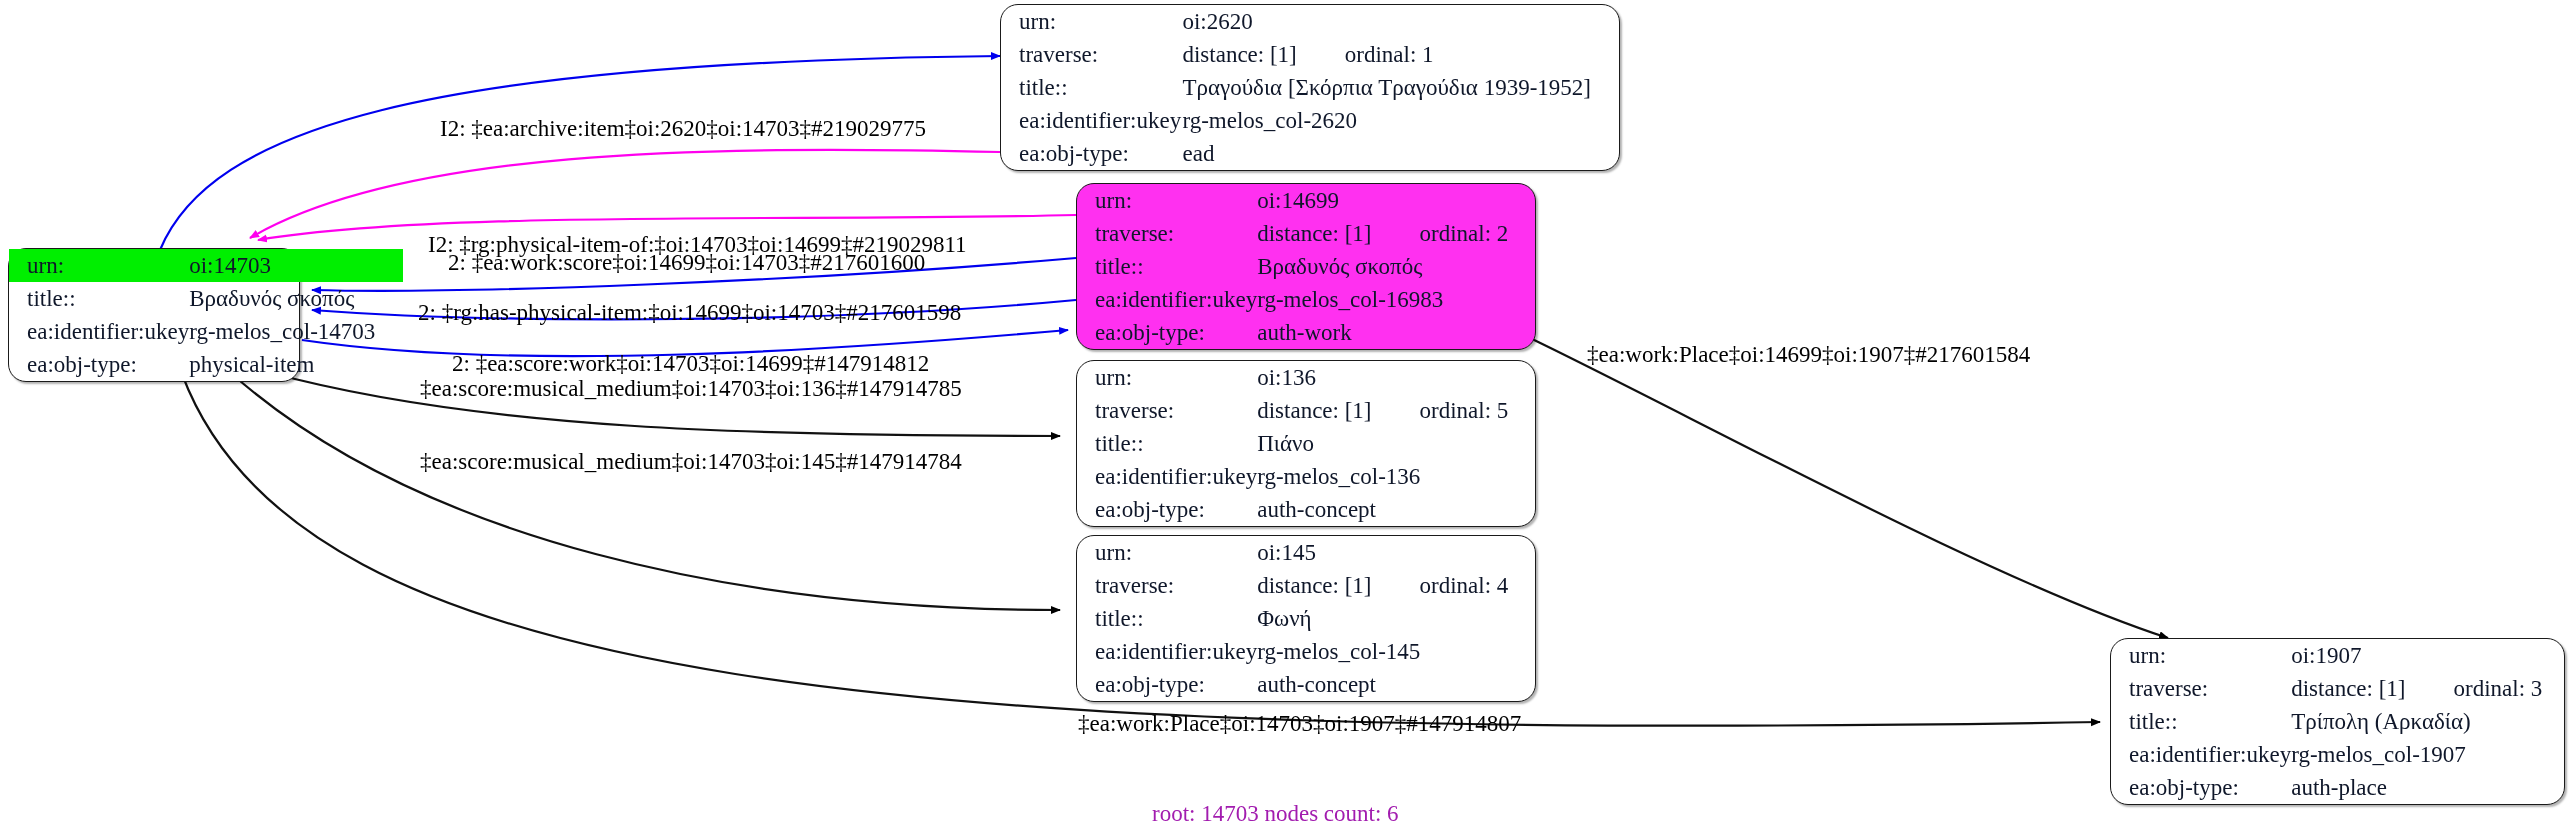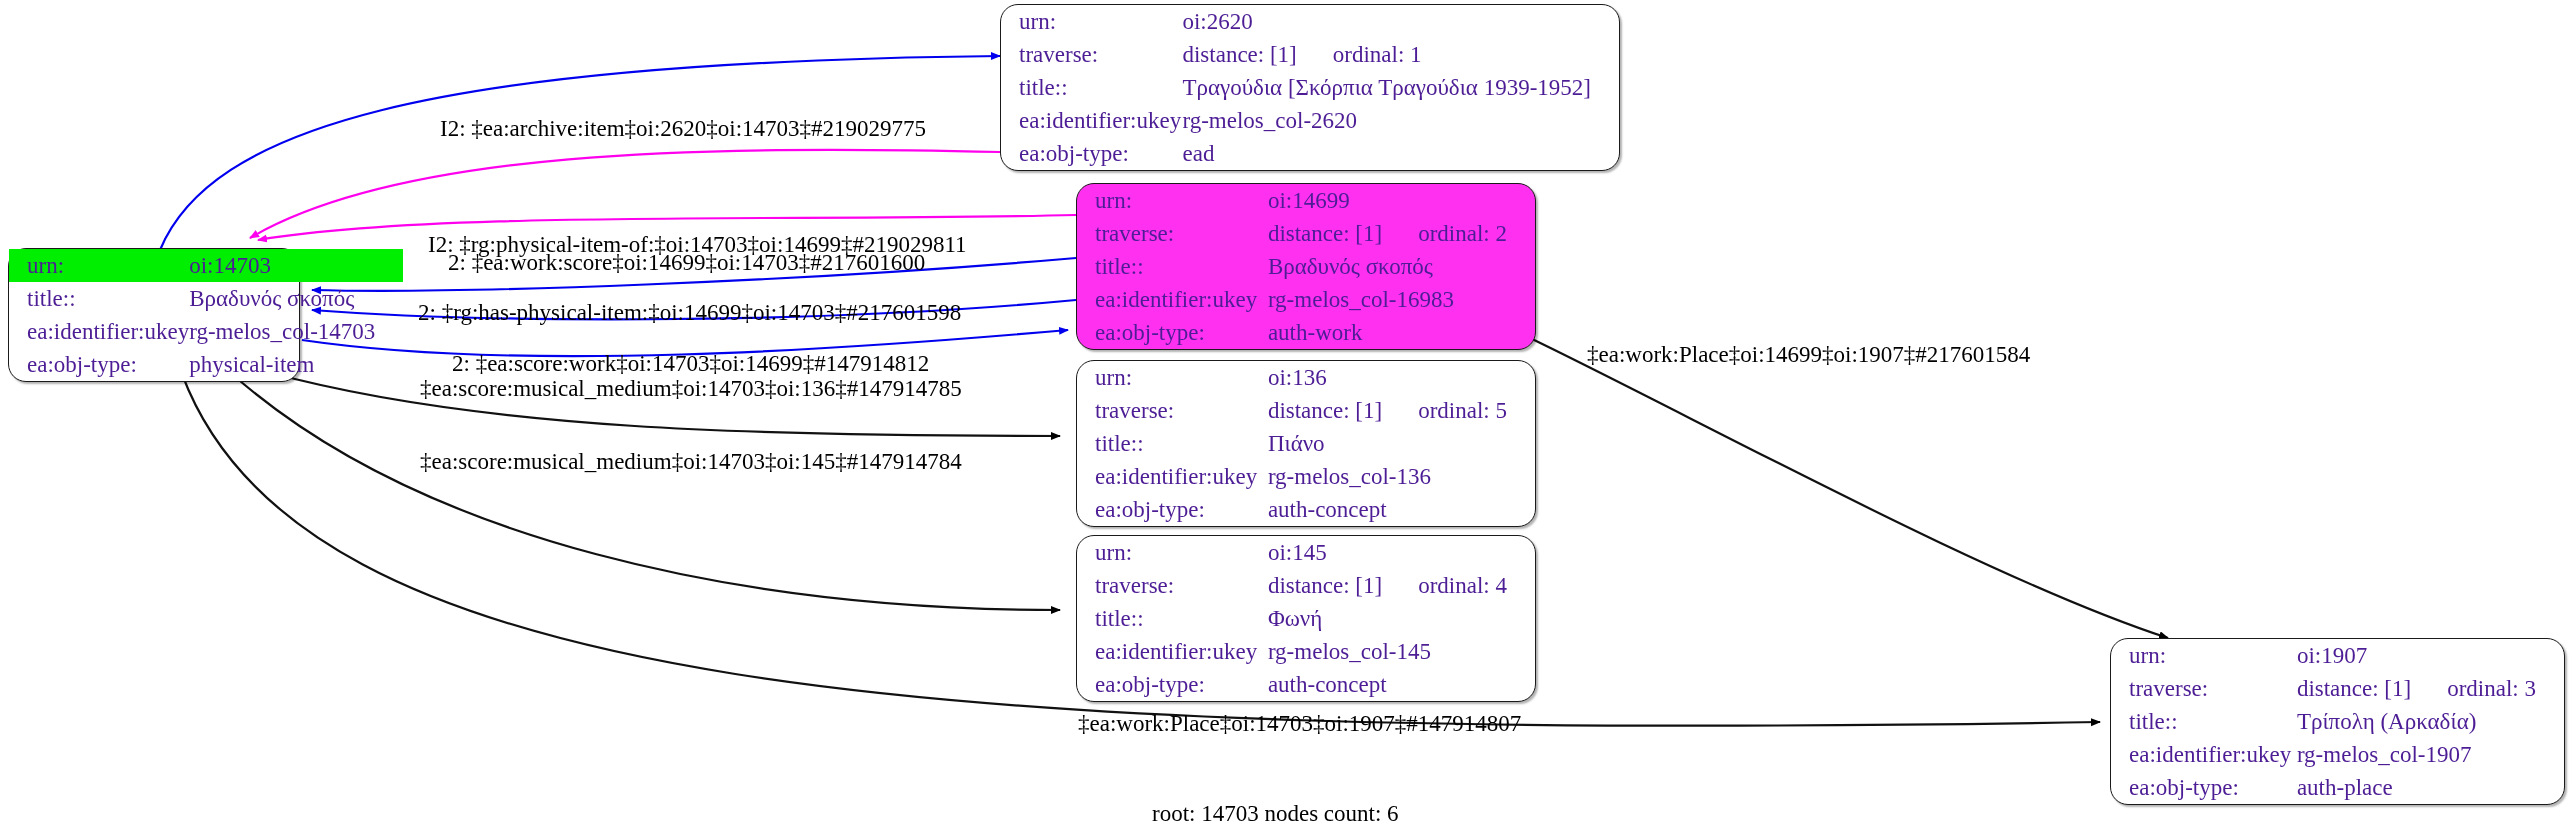--- a/index.html
+++ b/index.html
@@ -7,33 +7,33 @@
        font-family:"Liberation Serif","DejaVu Serif",serif;}
   #stage{position:relative;width:2573px;height:832px;background:#fff;}
   svg#edges{position:absolute;left:0;top:0;width:2573px;height:832px;overflow:visible;}
 
   .node{position:absolute;box-sizing:border-box;border:1.6px solid #1a1a1a;
         border-radius:18px;background:#ffffff;
         box-shadow:2px 2px 2px rgba(0,0,0,0.30);}
   .node .rows{display:table;width:100%;border-collapse:collapse;}
   .row{display:table-row;}
   .k,.v{display:table-cell;white-space:nowrap;font-size:23px;line-height:1.0;
-        padding:5px 0 5px 0;color:#4c1d95;vertical-align:middle;}
+        padding:5px 0 5px 0;color:#0f172a;vertical-align:middle;}
   .k{width:183px;padding-left:18px;}
   .v{padding-right:28px;}
-  .v .ord{display:inline-block;margin-left:36px;}
+  .v .ord{display:inline-block;margin-left:48px;}
 
   .node.root{background:#ffffff;}
   .node.root .row.hl .k,.node.root .row.hl .v{background:#00ef00;}
   .node.magenta{background:#ff30f0;}
   .node.magenta .k,.node.magenta .v{background:transparent;}
 
   .elabel{position:absolute;font-size:23px;color:#000;white-space:nowrap;
           line-height:1;}
-  .footer{position:absolute;font-size:23px;color:#000000;white-space:nowrap;}
+  .footer{position:absolute;font-size:23px;color:#a21caf;white-space:nowrap;}
 </style>
 </head>
 <body>
 
 <div id="stage">
 
   <svg id="edges" viewBox="0 0 2573 832" xmlns="http://www.w3.org/2000/svg">
     <defs>
       <marker id="ahB" markerWidth="11" markerHeight="11" refX="9" refY="4" orient="auto" markerUnits="userSpaceOnUse">
         <path d="M0,0 L10,4 L0,8 z" fill="#0000ee"></path>

